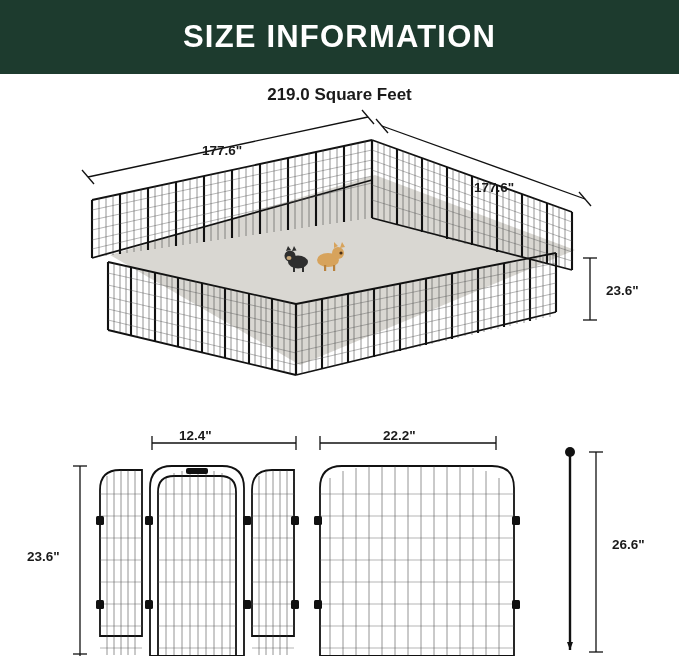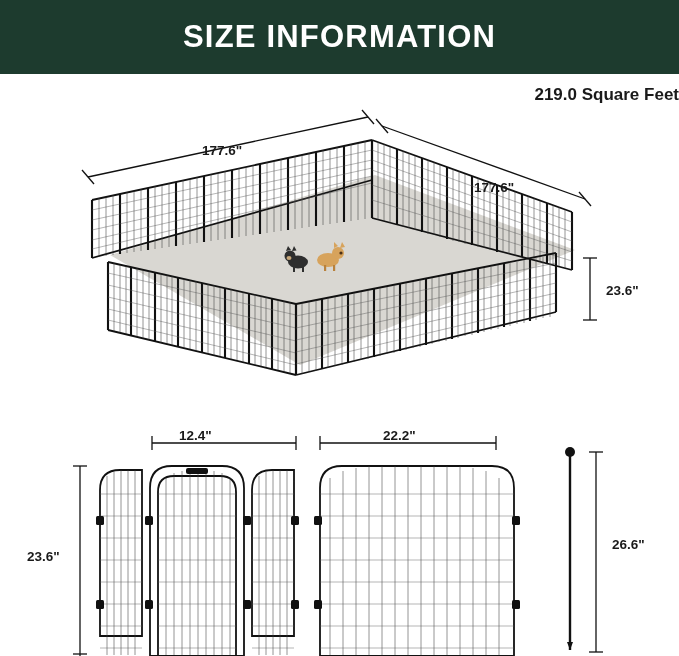--- a/index.html
+++ b/index.html
@@ -35,21 +35,21 @@
   .header-title {
     color: #ffffff;
     font-size: 31px;
     font-weight: bold;
     letter-spacing: 1.2px;
   }
   .subtitle {
     position: absolute;
     left: 0; top: 85px;
     width: 679px;
-    text-align: right;
+    text-align: center;
     font-size: 17px;
     font-weight: bold;
     color: #1a1a1a;
   }
 
   
   .dim {
     position: absolute;
     font-size: 13.5px;
     font-weight: bold;

